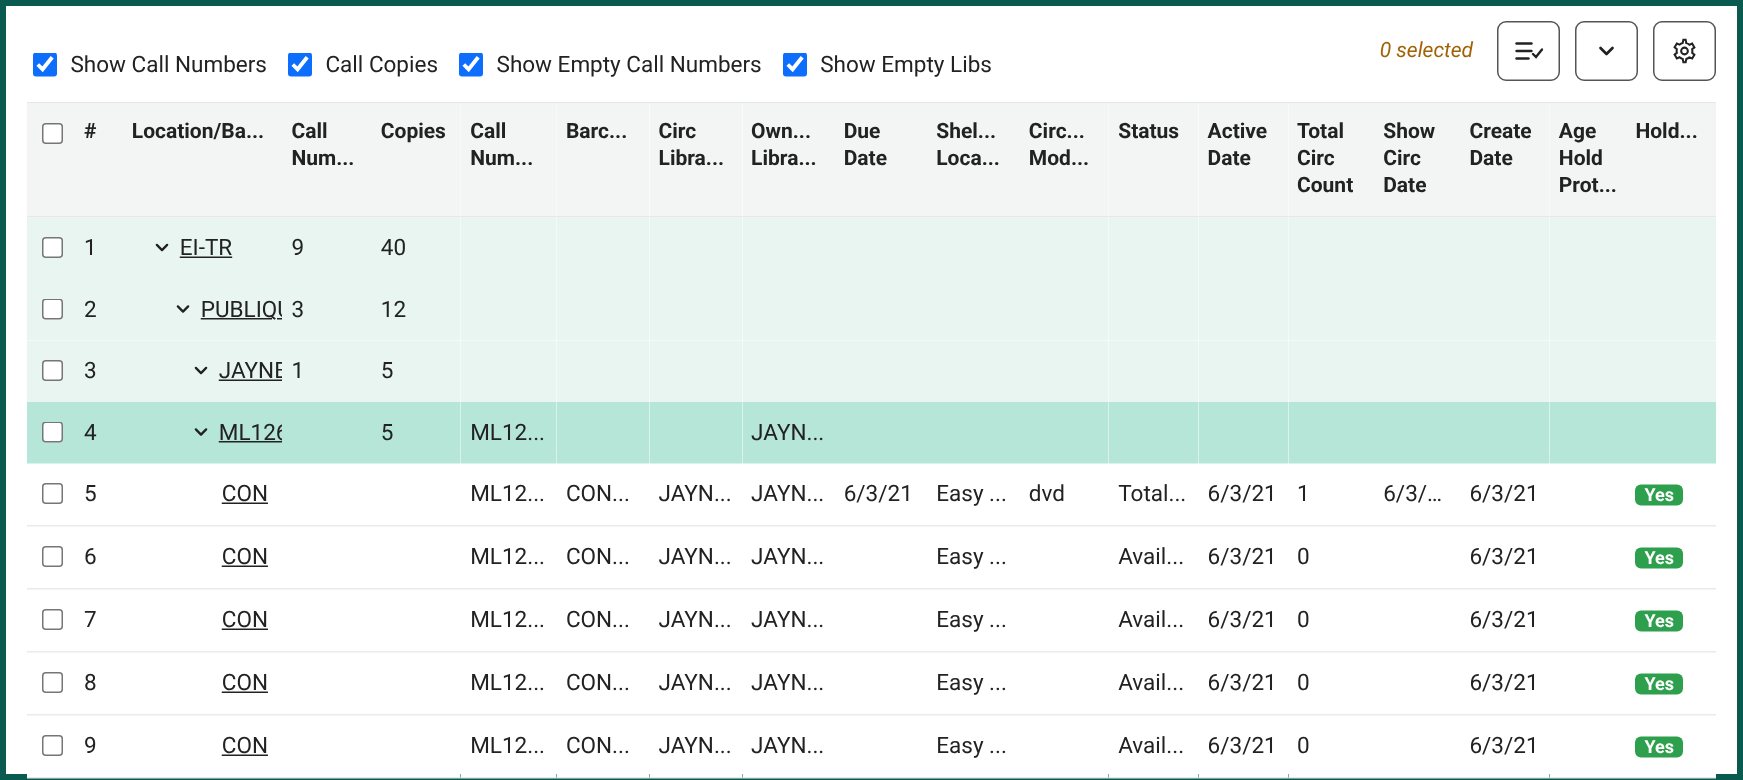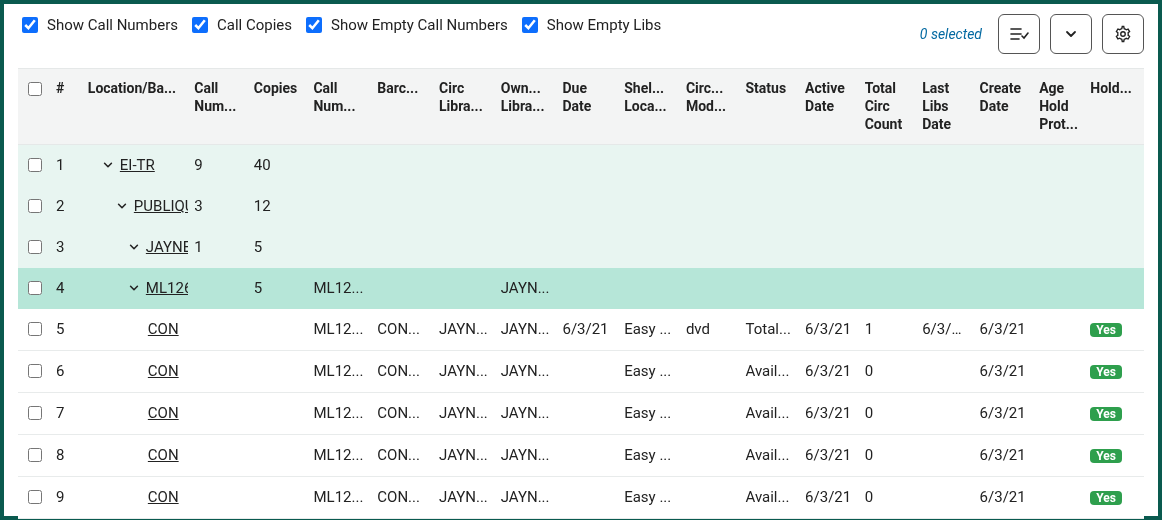--- a/index.html
+++ b/index.html
@@ -12,31 +12,31 @@
   }
   .outer {
     width:1162px; height:520px;
     border:4px solid #0a5a4f;
     background:#fff;
     padding:10px 14px 14px 14px;
     position:relative;
   }
   .toolbar {
     display:flex;
-    align-items:flex-start;
+    align-items:flex-end;
     justify-content:space-between;
     height:40px;
   }
   .filters { display:flex; align-items:center; gap:10px; }
   .filters label { display:flex; align-items:center; gap:6px; font-size:15px; }
   .filters input[type=checkbox] {
     width:16px; height:16px; accent-color:#0d6efd;
   }
   .right-tools { display:flex; align-items:center; gap:10px; }
-  .selcount { font-style:italic; color:#0369a1; margin-right:6px; }
+  .selcount { font-style:italic; color:#a16207; margin-right:6px; }
   .btn {
     height:40px; min-width:42px;
     border:1px solid #555; border-radius:6px;
     background:#fff; display:flex; align-items:center; justify-content:center;
     cursor:pointer;
   }
   .btn svg { display:block; }
   .table-wrap { margin-top:14px; border-top:1px solid #e5e8e8; }
   table { width:100%; border-collapse:collapse; table-layout:fixed; }
   col.c-chk   { width:30px; }
@@ -170,21 +170,21 @@
           <th><span class="hdr">Call Num...</span></th>
           <th><span class="hdr">Barc...</span></th>
           <th><span class="hdr">Circ Libra...</span></th>
           <th><span class="hdr">Own... Libra...</span></th>
           <th><span class="hdr">Due Date</span></th>
           <th><span class="hdr">Shel... Loca...</span></th>
           <th><span class="hdr">Circ... Mod...</span></th>
           <th><span class="hdr">Status</span></th>
           <th><span class="hdr">Active Date</span></th>
           <th><span class="hdr">Total Circ Count</span></th>
-          <th><span class="hdr">Last Libs Date</span></th>
+          <th><span class="hdr">Show Circ Date</span></th>
           <th><span class="hdr">Create Date</span></th>
           <th><span class="hdr">Age Hold Prot...</span></th>
           <th><span class="hdr">Hold...</span></th>
         </tr>
       </thead>
       <tbody id="tbody">
           <tr class="group">
             <td><input type="checkbox" class="rowchk" style=""></td>
             <td>1</td>
             <td>

